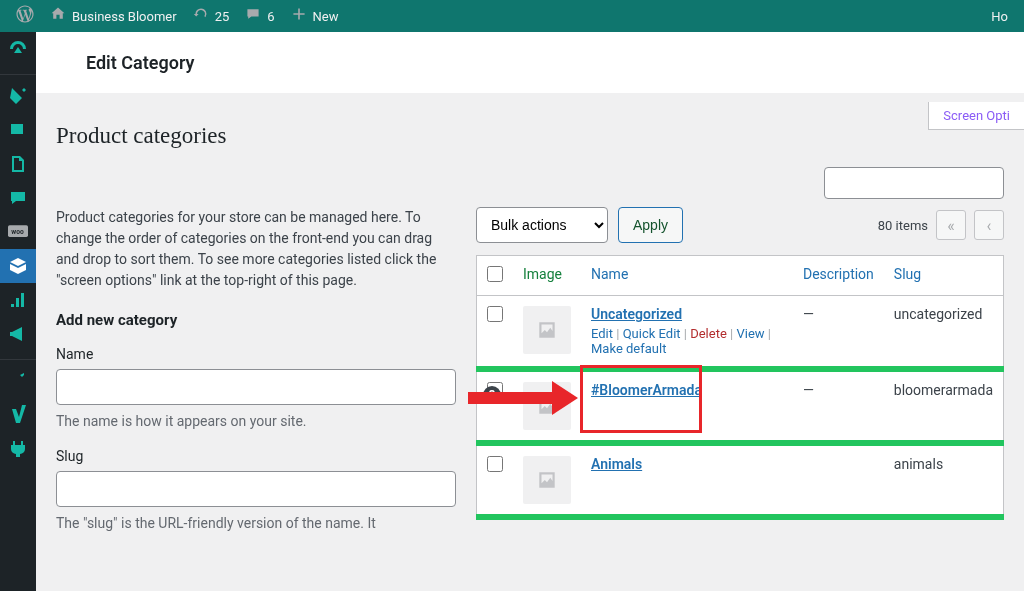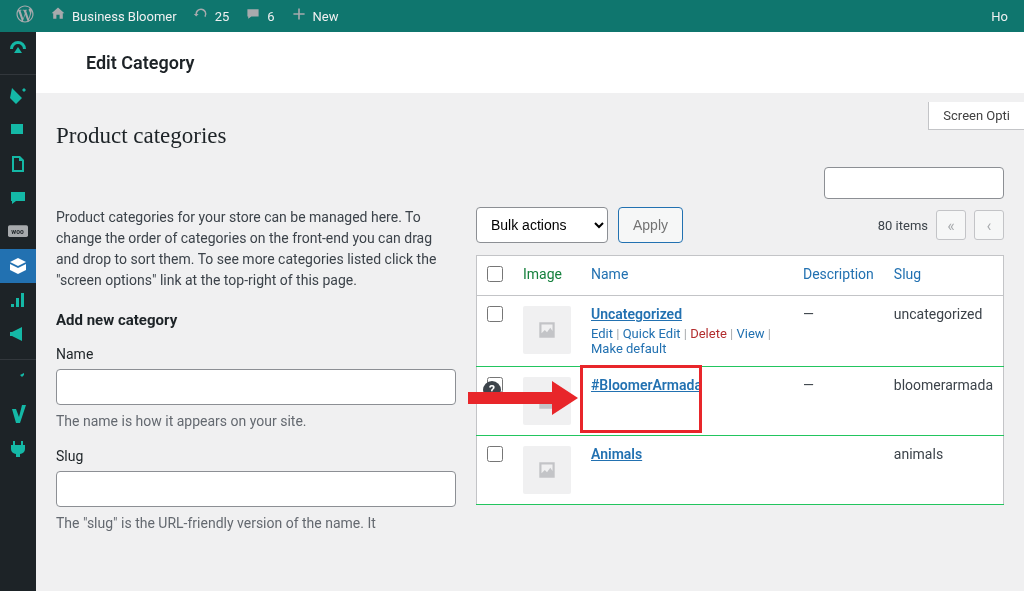--- a/index.html
+++ b/index.html
@@ -23,59 +23,59 @@
 #wpbody { position: absolute; left: 36px; top: 32px; right: 0; bottom: 0; }
 
 
 .edit-cat-bar { background: #fff; padding: 20px 0 20px 50px; font-size: 18px; font-weight: 600; color: #1d2327; }
 
 
 .wrap { padding: 10px 20px 0 20px; color: #3c434a; }
 h1.page-title { font-size: 23px; font-weight: 400; color: #1d2327; margin: 20px 0 18px 0; font-family: Liberation Serif, serif; }
 
 
-.screen-options-tab { position: absolute; right: 0; top: 70px; background: #fff; border: 1px solid #c3c4c7; border-right: none; border-top: none; padding: 6px 14px; font-size: 13px; color: #404040; cursor: pointer; }
+.screen-options-tab { position: absolute; right: 0; top: 70px; background: #fff; border: 1px solid #c3c4c7; border-right: none; border-top: none; padding: 6px 14px; font-size: 13px; color: #8b5cf6; cursor: pointer; }
 
 
 .col-container { display: flex; gap: 20px; }
 .col-left { width: 400px; font-size: 14px; line-height: 1.5; color: #3c434a; }
 .col-right { flex: 1; }
 
 .col-left p { margin-bottom: 18px; }
 .col-left h2 { font-size: 15px; font-weight: 700; color: #1d2327; margin-bottom: 12px; }
 .form-field label { display: block; font-size: 14px; color: #1d2327; margin-bottom: 4px; }
 .form-field input[type=text] { width: 100%; height: 36px; border: 1px solid #8c8f94; border-radius: 4px; padding: 0 8px; font-size: 14px; }
 .form-field .desc { font-size: 14px; color: #646970; margin-top: 6px; }
 .form-field { margin-bottom: 14px; }
 
 
 .tablenav { display: flex; align-items: center; gap: 10px; margin-bottom: 12px; }
 .tablenav select { height: 36px; border: 1px solid #8c8f94; border-radius: 4px; padding: 0 24px 0 10px; font-size: 14px; background: #fff; }
-.tablenav .button { height: 36px; border: 1px solid #2271b1; background: #f6f7f7; color: #737373; border-radius: 4px; padding: 0 14px; font-size: 14px; cursor: pointer; }
+.tablenav .button { height: 36px; border: 1px solid #2271b1; background: #f6f7f7; color: #14532d; border-radius: 4px; padding: 0 14px; font-size: 14px; cursor: pointer; }
 .tablenav .nav-right { margin-left: auto; display: flex; align-items: center; gap: 8px; font-size: 13px; color: #3c434a; }
 .tablenav .page-btn { width: 30px; height: 30px; border: 1px solid #c3c4c7; background: #f6f7f7; color: #a7aaad; border-radius: 3px; display: flex; align-items: center; justify-content: center; font-size: 16px; }
 
 
 .search-row { display: flex; justify-content: flex-end; margin-bottom: 8px; }
 .search-row input { width: 180px; height: 32px; border: 1px solid #8c8f94; border-radius: 4px; }
 
 
 table.wp-list { width: 100%; border-collapse: collapse; background: #fff; border: 1px solid #c3c4c7; }
 table.wp-list th, table.wp-list td { text-align: left; padding: 10px 10px; vertical-align: top; font-size: 14px; }
 table.wp-list thead th { font-weight: 400; color: #2271b1; border-bottom: 1px solid #c3c4c7; }
 table.wp-list thead th.cb { width: 28px; }
 table.wp-list thead th a { color: #2271b1; text-decoration: none; }
 table.wp-list td.cb input, table.wp-list th.cb input { width: 16px; height: 16px; border: 1px solid #8c8f94; border-radius: 3px; }
 table.wp-list .thumb { width: 48px; height: 48px; background: #f0f0f1; display: flex; align-items: center; justify-content: center; color: #c3c4c7; border-radius: 2px; }
 table.wp-list .thumb svg { width: 22px; height: 22px; fill: #c3c4c7; }
 table.wp-list .row-title { color: #2271b1; font-weight: 600; font-size: 14px; }
 table.wp-list .row-actions { font-size: 13px; color: #a7aaad; margin-top: 4px; }
 table.wp-list .row-actions a { color: #2271b1; text-decoration: none; }
 table.wp-list .row-actions a.delete { color: #b32d2e; }
-table.wp-list tbody tr td { border-bottom: 1px solid #22c55e; }
+table.wp-list tbody tr td { border-bottom: 6px solid #22c55e; }
 
 
 .help-badge { position: absolute; width: 18px; height: 18px; border-radius: 50%; background: #3c434a; color: #fff; font-size: 12px; display: flex; align-items: center; justify-content: center; font-weight: bold; }
 
 
 .annot-arrow { position: absolute; left: 468px; top: 387px; width: 110px; height: 20px; pointer-events: none; }
 .annot-arrow .shaft { position: absolute; left: 0; top: 5px; width: 84px; height: 12px; background: #e8262a; }
 .annot-arrow .head { position: absolute; right: 0; top: -6px; width: 0; height: 0; border-left: 26px solid #e8262a; border-top: 17px solid transparent; border-bottom: 17px solid transparent; }
 .annot-box { position: absolute; left: 580px; top: 365px; width: 122px; height: 68px; border: 3px solid #e8262a; pointer-events: none; }
 </style>

